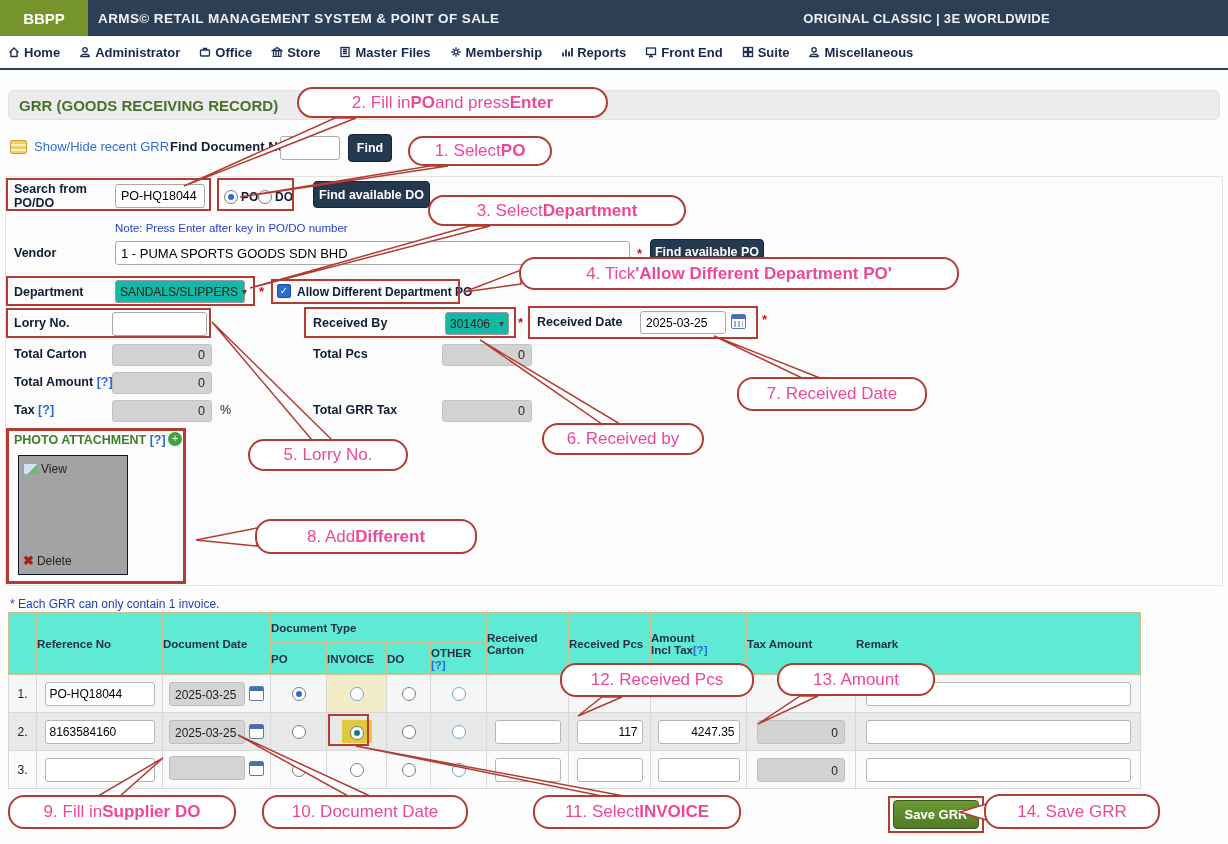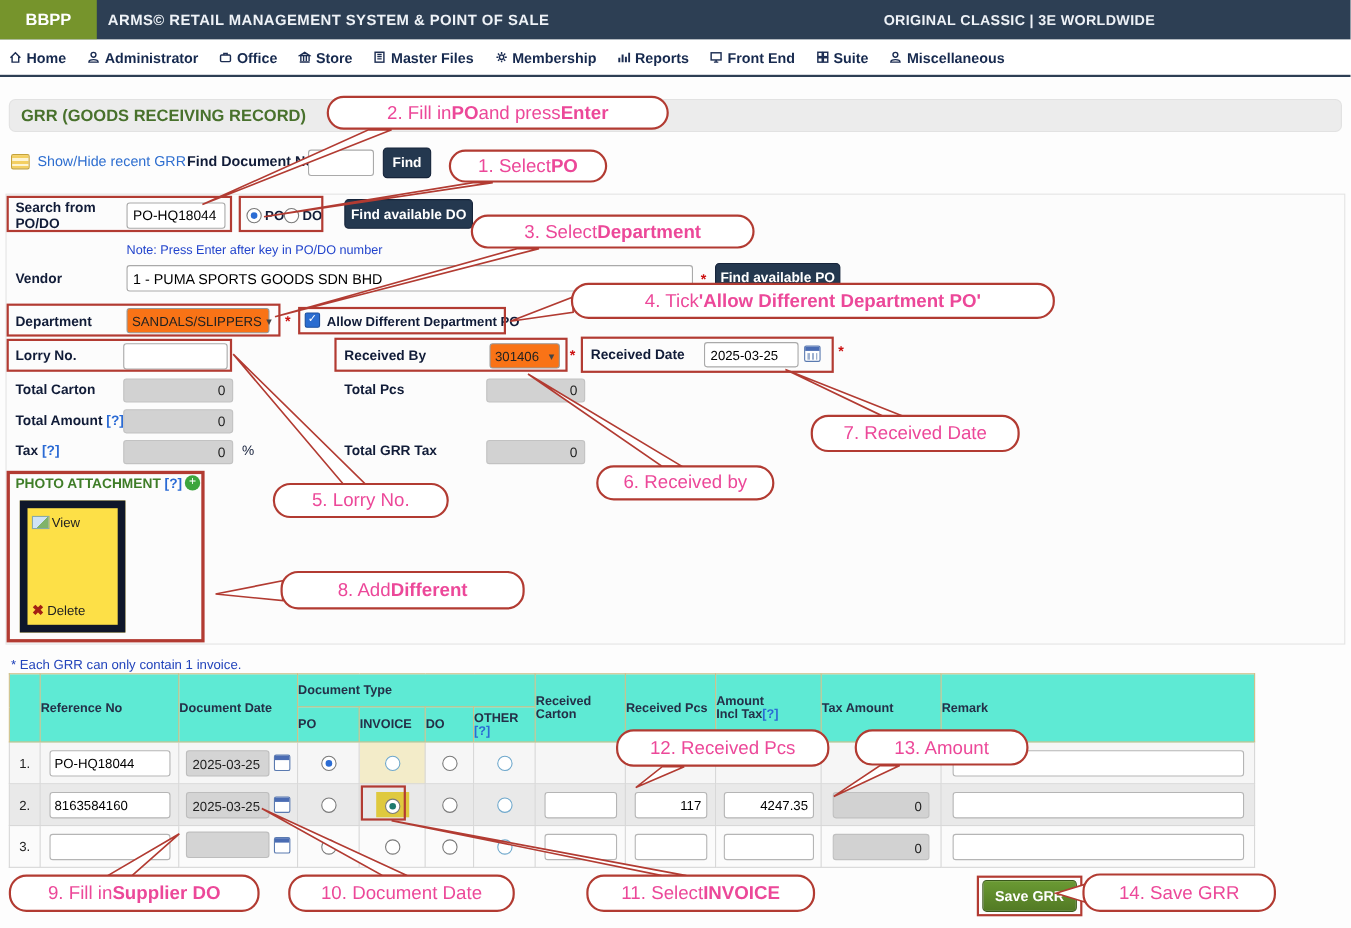--- a/index.html
+++ b/index.html
@@ -26,41 +26,41 @@
   .showhide { position:absolute; left:24px; top:3px; color:#2f6fd0; font-size:13px; cursor:pointer; }
   .finddoclabel { position:absolute; left:160px; top:3px; color:#111c38; font-weight:bold; font-size:13px; }
   .finddocinput { position:absolute; left:270px; top:0px; width:60px; height:24px; border:1px solid #aaa; border-radius:3px; background:#fff; font-size:12px; padding:0 4px; }
   .findbtn { position:absolute; left:338px; top:-2px; width:44px; height:28px; background:#24384f; color:#fff; font-weight:bold; font-size:12.5px; border:1px solid #16243a; border-radius:4px; cursor:pointer; }
 
   
   .formframe { position:absolute; left:5px; top:176px; width:1218px; height:410px; border:1px solid #e4e4e4; background:#fcfcfc; }
   .lbl { position:absolute; color:#111c38; font-weight:bold; font-size:12.5px; }
   .inp { position:absolute; border:1px solid #a9a9a9; border-radius:3px; background:#fff; font-size:12.5px; padding:0 5px; font-family:"Liberation Sans",sans-serif; }
   .ro  { position:absolute; background:#d2d2d2; border:1px solid #c2c2c2; border-radius:3px; font-size:12.5px; color:#222; display:flex; align-items:center; justify-content:flex-end; padding:0 6px; }
-  .sel { position:absolute; border:1px solid #999; border-radius:3px; background:#f97316; font-size:12px; color:#222; display:flex; align-items:center; justify-content:space-between; padding:0 4px; cursor:pointer; }
+  .sel { position:absolute; border:1px solid #999; border-radius:3px; background:#14b8a6; font-size:12px; color:#222; display:flex; align-items:center; justify-content:space-between; padding:0 4px; cursor:pointer; }
   .sel .arr { font-size:10px; color:#444; margin-left:4px; }
   .ast { position:absolute; color:#cc1111; font-weight:bold; font-size:13px; }
   .notetext { position:absolute; left:115px; top:222px; color:#2244cc; font-size:11.5px; }
   .navybtn { position:absolute; background:#24384f; color:#fff; font-weight:bold; font-size:12.5px; border:1px solid #16243a; border-radius:4px; cursor:pointer; }
   .radio { display:inline-block; width:14px; height:14px; border:1.5px solid #7a7a7a; border-radius:50%; background:#fff; position:relative; vertical-align:middle; cursor:pointer; }
   .radio.blue-ring { border-color:#6fa8cc; }
   .radio.sel-blue::after { content:""; position:absolute; left:3px; top:3px; width:6px; height:6px; border-radius:50%; background:#2b6cd4; }
   .radio.sel-green::after { content:""; position:absolute; left:3px; top:3px; width:6px; height:6px; border-radius:50%; background:#1d7a6e; }
   .radlbl { color:#111c38; font-weight:bold; font-size:12px; vertical-align:middle; margin-left:3px; }
   .chk { position:absolute; width:14px; height:14px; background:#2a6cd0; border:1px solid #1d4f9e; border-radius:2px; color:#fff; font-size:10px; line-height:12px; text-align:center; cursor:pointer; }
   .cal { position:absolute; width:15px; height:15px; background:#fff; border:1px solid #5a7ab0; border-radius:2px; cursor:pointer; }
   .cal::before { content:""; position:absolute; left:0; top:0; width:100%; height:4px; background:#4a6cb3; }
   .cal::after { content:""; position:absolute; left:2px; top:6px; width:9px; height:6px;
       background:repeating-linear-gradient(90deg,#9db0cf 0 2px,transparent 2px 4px); }
   .help { color:#2a6ad4; font-weight:bold; }
 
   
   .photo-title { position:absolute; left:14px; top:433px; color:#3f7d28; font-weight:bold; font-size:12.5px; }
   .addphoto { position:absolute; left:168px; top:432px; width:14px; height:14px; border-radius:50%; background:#3da53d; color:#fff; font-size:11px; line-height:13px; text-align:center; cursor:pointer; }
-  .photo-inner { position:absolute; left:18px; top:455px; width:96px; height:120px; background:#fde047; border:7px solid #0f172a; }
+  .photo-inner { position:absolute; left:18px; top:455px; width:110px; height:120px; background:#a3a3a3; border:1px solid #0f172a; }
   .view-row { position:absolute; left:4px; top:6px; display:flex; align-items:center; gap:2px; font-size:12px; color:#222; cursor:pointer; }
   .view-ico { width:16px; height:12px; border:1px solid #8aa; background:linear-gradient(135deg,#cfe3f5 55%,#7fb36a 55%); }
   .del-row { position:absolute; left:4px; bottom:6px; display:flex; align-items:center; gap:3px; font-size:12px; color:#222; cursor:pointer; }
   .del-x { color:#a32014; font-weight:bold; font-size:13px; }
 
   .invnote { position:absolute; left:10px; top:597px; color:#2244bb; font-size:12px; }
 
   
   table.grr { position:absolute; left:8px; top:612px; width:1132px; border-collapse:collapse; table-layout:fixed; font-size:12px; }
   table.grr th { background:#5eead4; border:1px solid #cfc089; color:#243048; font-weight:bold; font-size:11.5px; text-align:left; }

